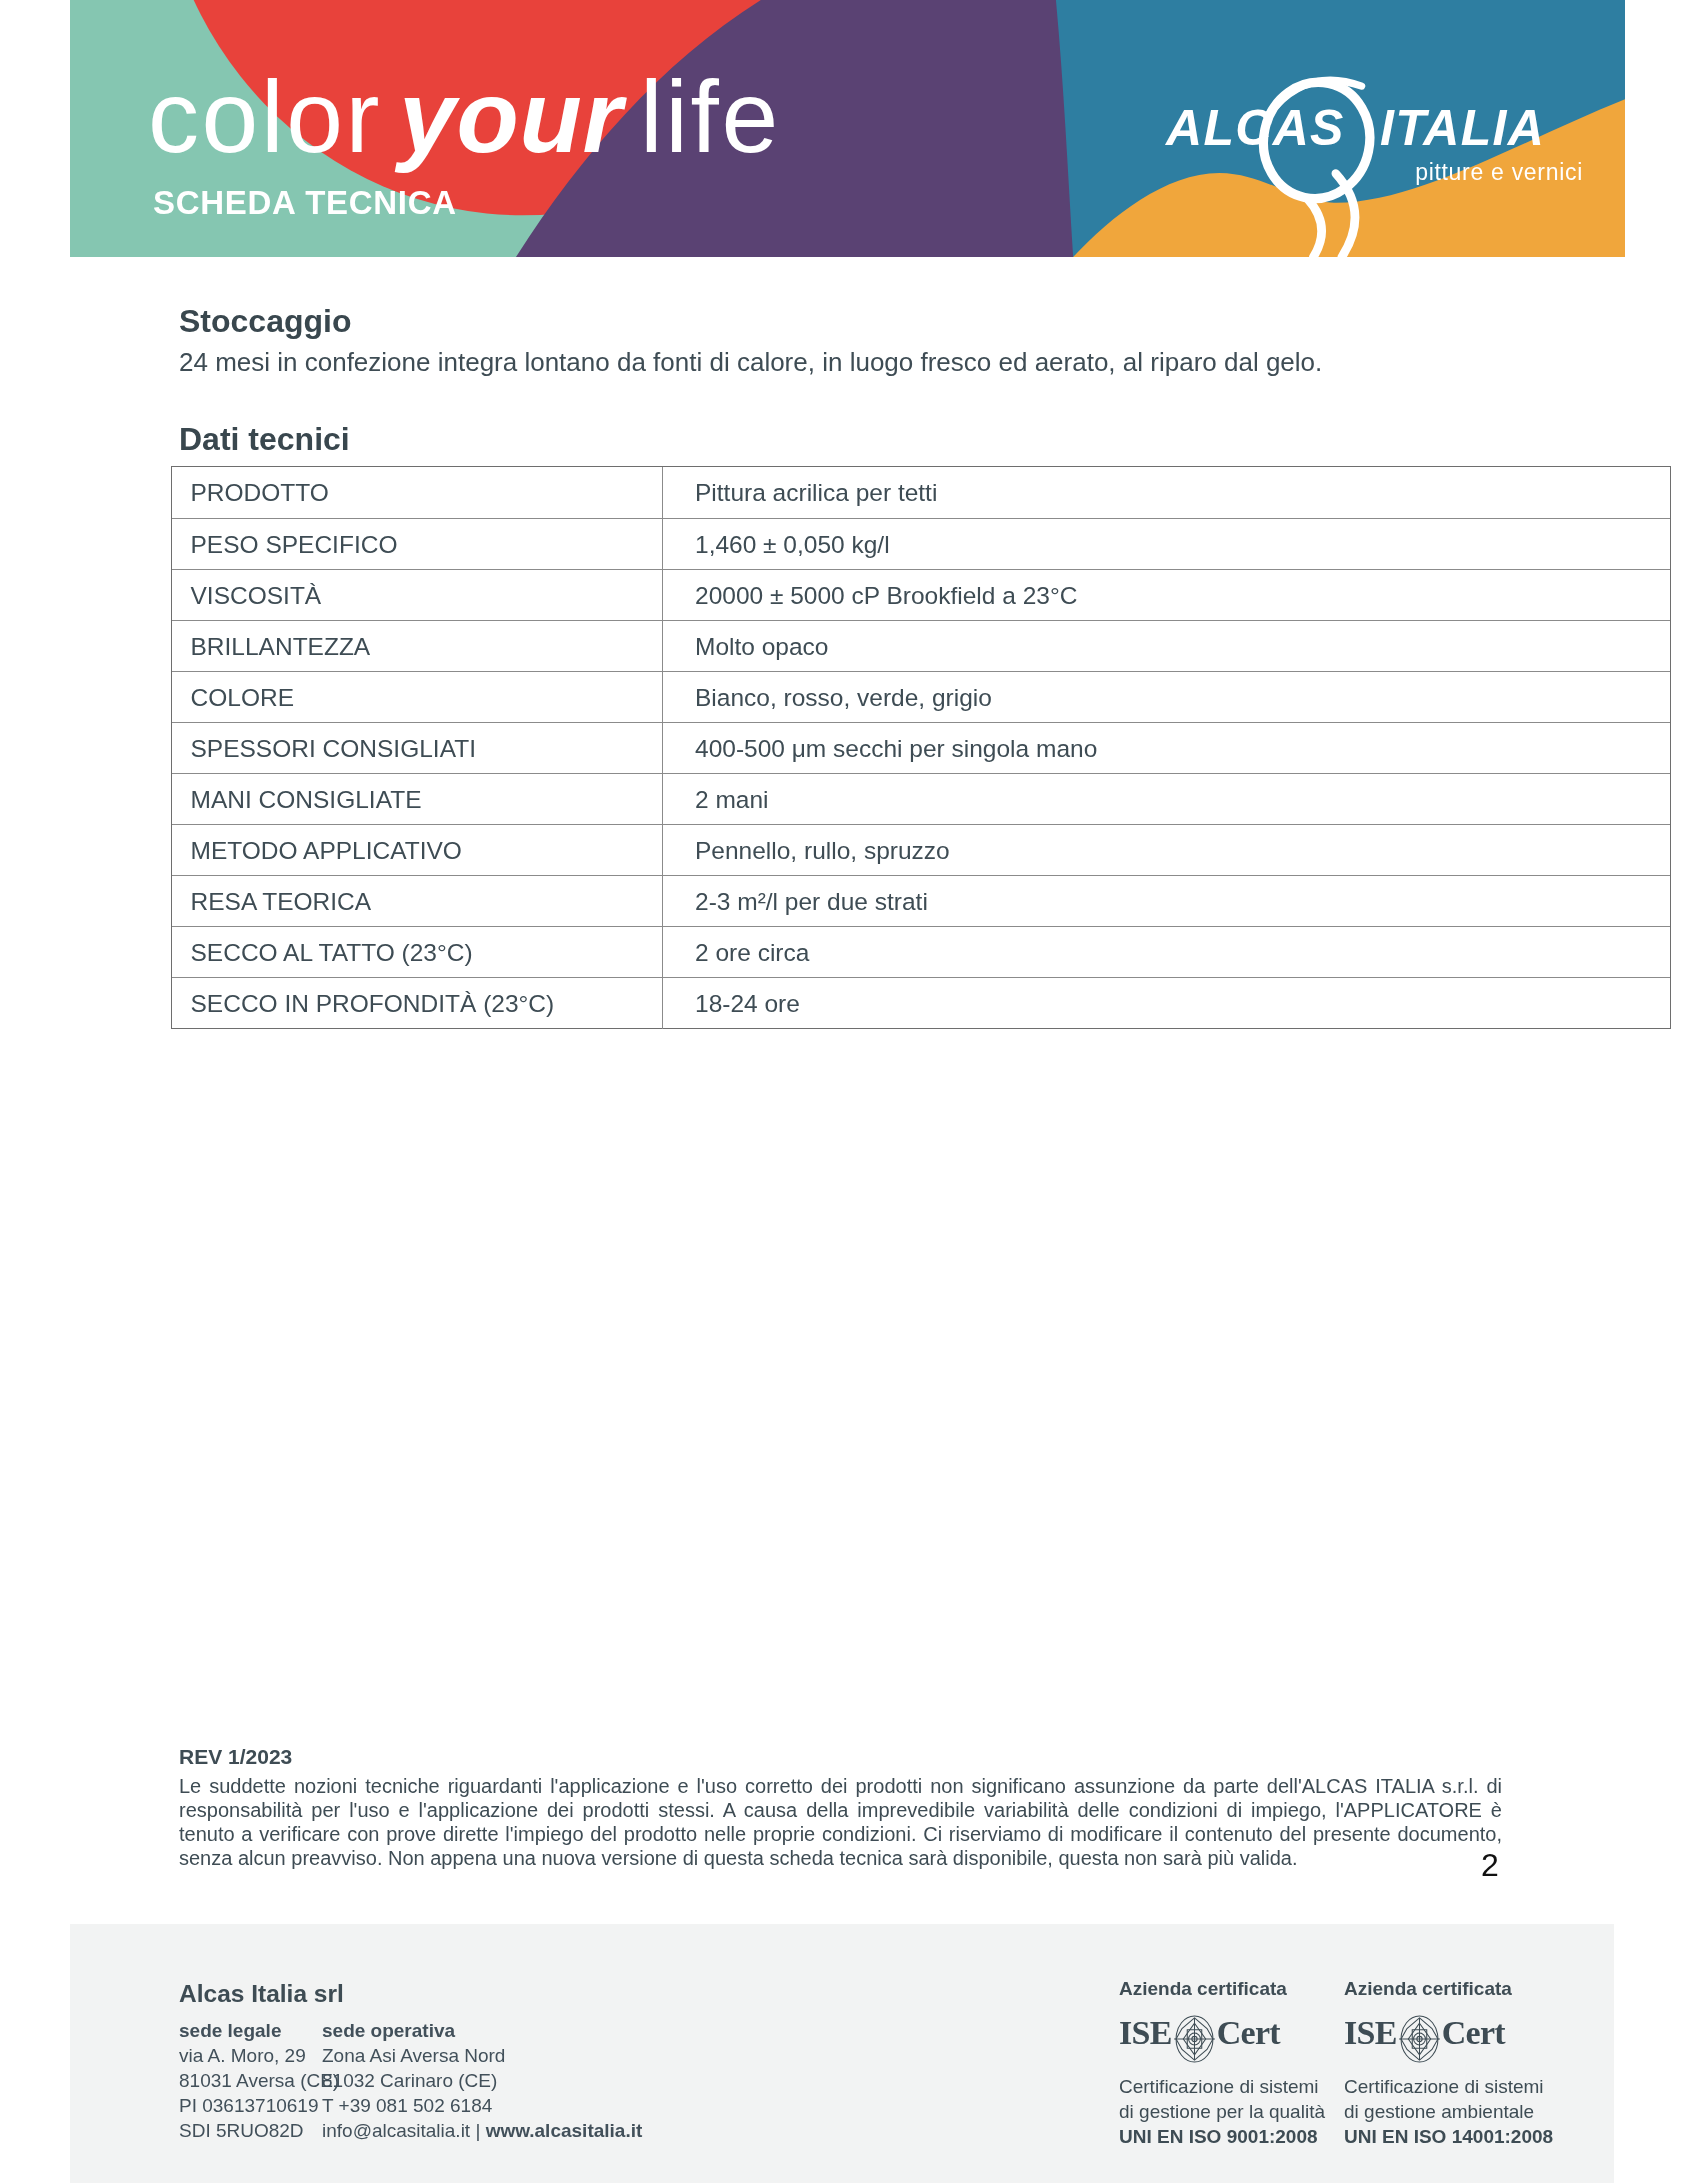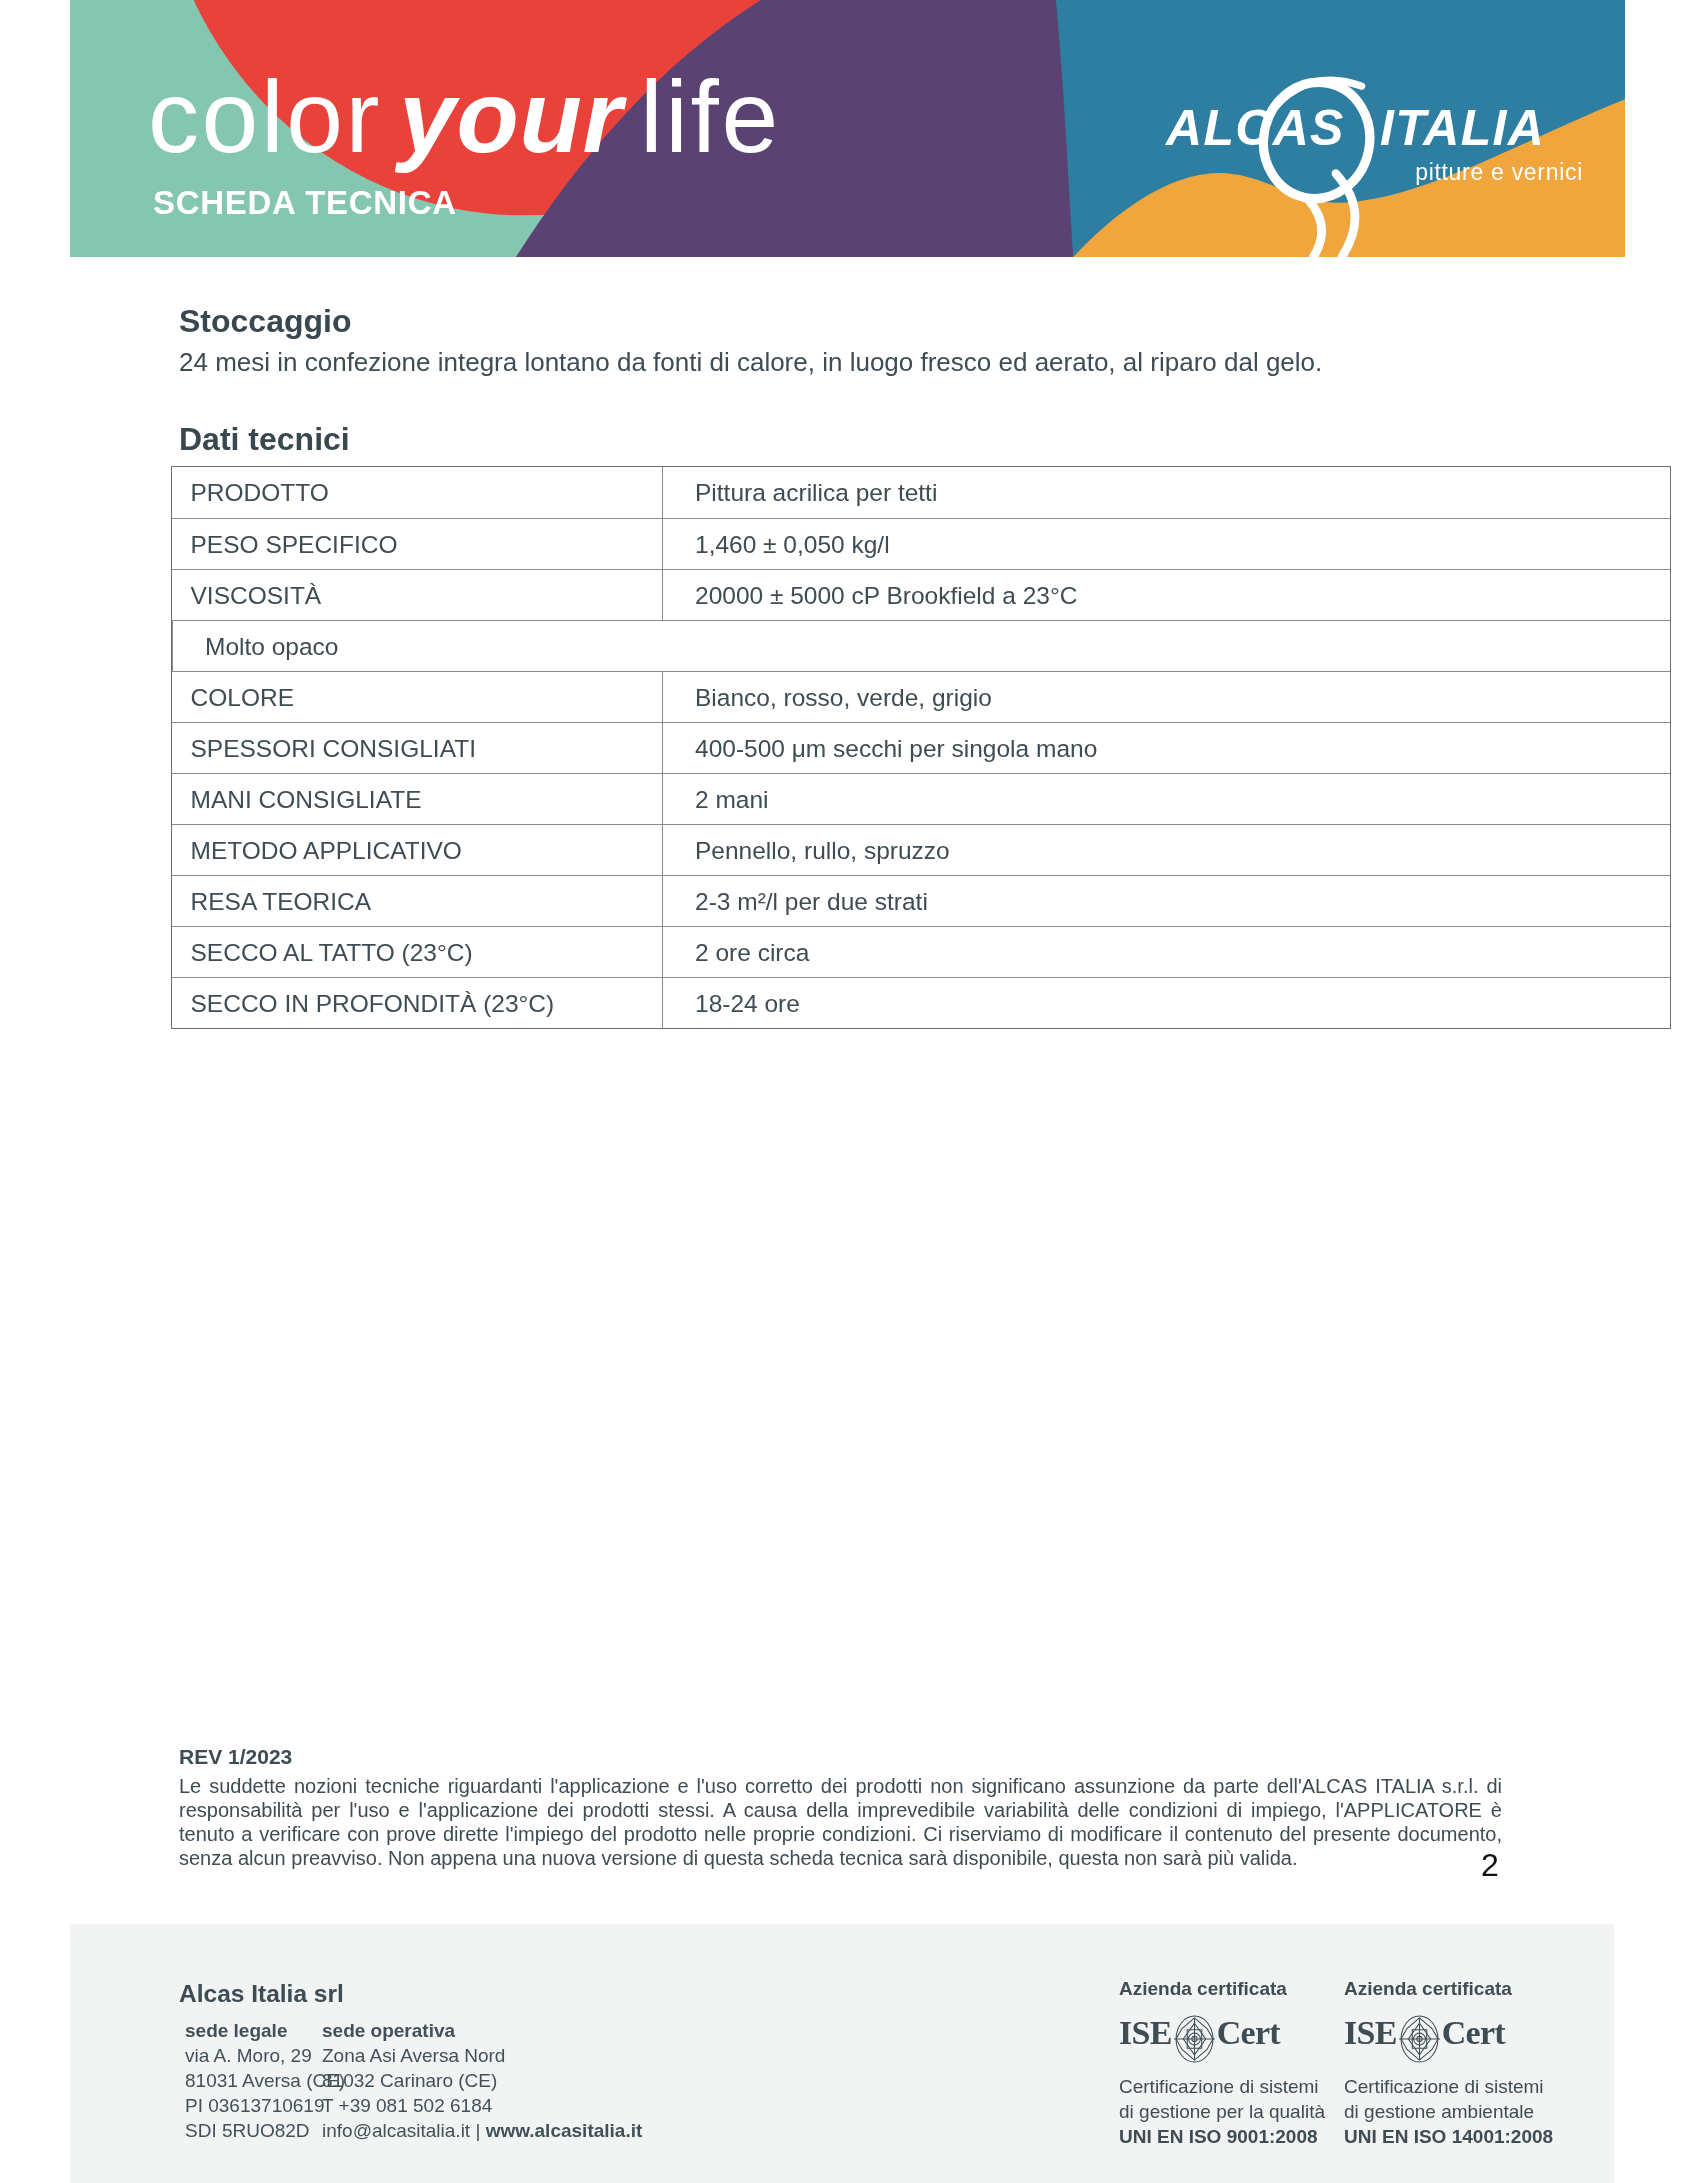--- a/index.html
+++ b/index.html
@@ -32,21 +32,21 @@
   .t-value { border-left:1.3px solid #8B8B8B; padding-left:32px; line-height:51px; color:#3E4C54; font-size:24.5px; white-space:nowrap; }
 
   .rev-label  { position:absolute; left:179px; top:1745px; color:#3E4C54; font-size:21px; font-weight:bold; }
   .disclaimer { position:absolute; left:179px; top:1774px; width:1323px; color:#3E4C54; font-size:20px; line-height:24px; text-align:justify; }
   .page-num   { position:absolute; left:1481px; top:1847px; color:#111; font-size:32px; }
 
   
   .footer-bg { position:absolute; left:70px; top:1924px; width:1544px; height:259px; background:#F2F3F3; }
   .company   { position:absolute; left:179px; top:1980px; color:#3E4C54; font-size:24.5px; font-weight:bold; }
   .addr-col  { position:absolute; top:2018px; color:#42505A; font-size:19px; line-height:25px; white-space:nowrap; }
-  .addr-legal { left:185px; }
+  .addr-legal { left:179px; }
   .addr-oper  { left:322px; }
   .addr-title { font-weight:bold; }
   .site-bold  { font-weight:bold; }
 
   .cert-block { position:absolute; top:1978px; width:225px; color:#3E4C54; }
   .cert-1 { left:1119px; }
   .cert-2 { left:1344px; }
   .cert-heading { font-size:19px; font-weight:bold; }
   .cert-logo { display:flex; align-items:flex-start; margin-top:14px; height:52px; }
   .cert-logo .wordmark { font-family:"Liberation Serif", serif; font-weight:bold; font-size:34px; letter-spacing:-0.7px; }
@@ -102,20 +102,21 @@
       </div>
       <div class="t-row">
         <div class="t-label">PESO SPECIFICO</div>
         <div class="t-value">1,460 ± 0,050 kg/l</div>
       </div>
       <div class="t-row">
         <div class="t-label">VISCOSITÀ</div>
         <div class="t-value">20000 ± 5000 cP Brookfield a 23°C</div>
       </div>
       <div class="t-row">
+        <div class="t-label">BRILLANTEZZA</div>
         <div class="t-value">Molto opaco</div>
       </div>
       <div class="t-row">
         <div class="t-label">COLORE</div>
         <div class="t-value">Bianco, rosso, verde, grigio</div>
       </div>
       <div class="t-row">
         <div class="t-label">SPESSORI CONSIGLIATI</div>
         <div class="t-value">400-500 μm secchi per singola mano</div>
       </div>

